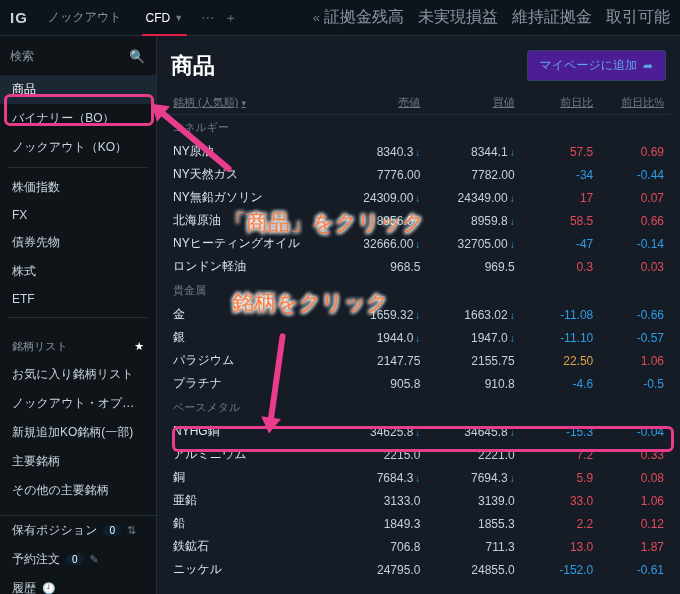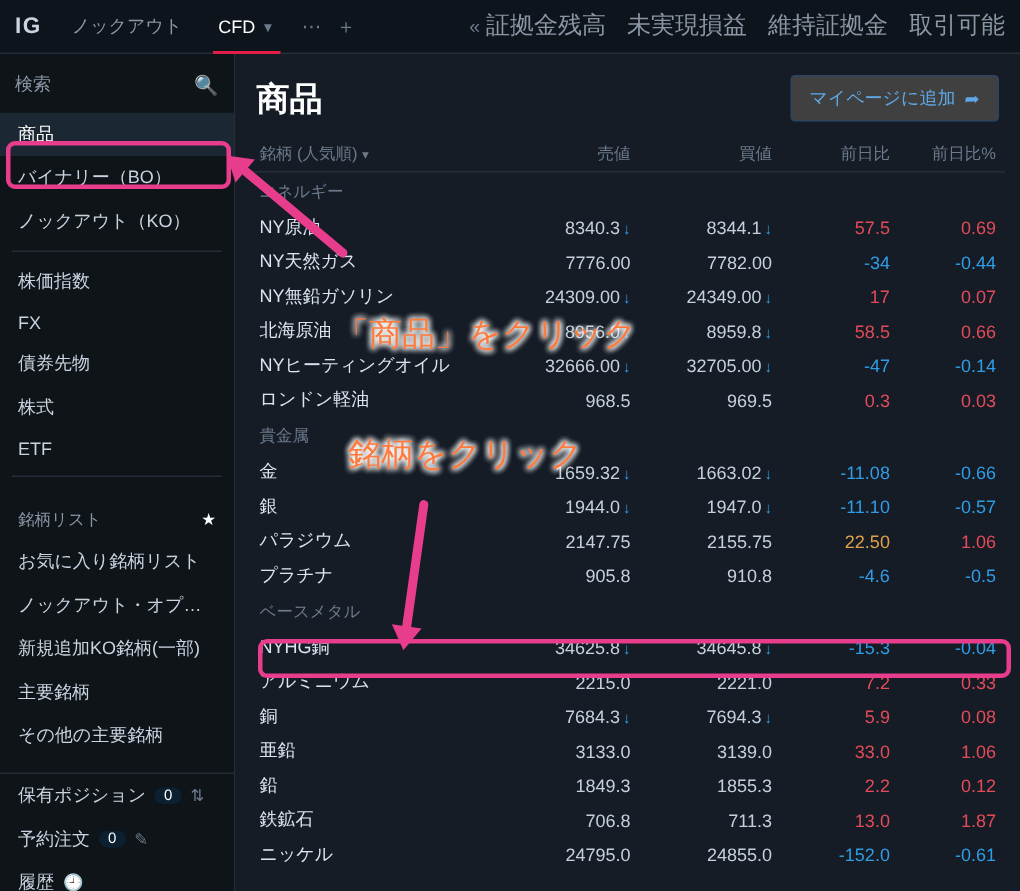--- a/index.html
+++ b/index.html
@@ -44,24 +44,24 @@
   .side-item.selected{background:#1b2733;color:#fff;}
   .side-sep{height:1px;background:var(--border);margin:5px 8px;}
   .side-head{padding:6px 12px;color:var(--muted2);font-size:11px;display:flex;justify-content:space-between;align-items:center;}
   .bottom-item{padding:6px 12px;font-size:12px;color:var(--text);display:flex;align-items:center;gap:6px;cursor:pointer;}
   .badge{background:#0b2131;color:#fff;border-radius:8px;font-size:10px;padding:0 6px;min-width:14px;text-align:center;}
   .icn{color:var(--muted);font-size:11px;}
   
   .main{flex:1;display:flex;flex-direction:column;min-width:0;background:var(--panel);overflow:hidden;}
   .main-head{display:flex;align-items:center;justify-content:space-between;padding:14px 14px 10px;}
   .title{font-size:22px;font-weight:700;color:#fff;}
-  .addbtn{border:1px solid #2e4560;background:#404040;color:#5fa8e6;padding:6px 12px;border-radius:3px;font-size:12px;display:flex;align-items:center;gap:6px;cursor:pointer;}
+  .addbtn{border:1px solid #2e4560;background:#4c1d95;color:#5fa8e6;padding:6px 12px;border-radius:3px;font-size:12px;display:flex;align-items:center;gap:6px;cursor:pointer;}
   .table{display:flex;flex-direction:column;padding:0 10px 6px;}
   .thead,.trow{display:grid;grid-template-columns:2.1fr 1.2fr 1.2fr 1.0fr 0.9fr;align-items:center;height:var(--row-h);}
-  .thead{color:var(--muted);font-size:11px;border-bottom:1px solid var(--border);height:24px;}
+  .thead{color:var(--muted);font-size:11px;border-bottom:1px solid var(--border);height:24px;text-decoration:underline;}
   .thead div,.trow div{padding:0 6px;white-space:nowrap;overflow:hidden;text-overflow:ellipsis;}
   .tr-right{text-align:right;}
   .group{color:var(--muted);font-size:11px;padding:5px 6px;}
   .trow{font-size:12px;height:23px;}
   .name{color:#dbe5ef;}
   .val{color:#c4d1dd;}
   .arrow-dn{color:var(--blue);font-size:10px;margin-left:2px;}
   .pos{color:var(--red);}
   .neg{color:var(--blue);}
   .posO{color:var(--orange);}

